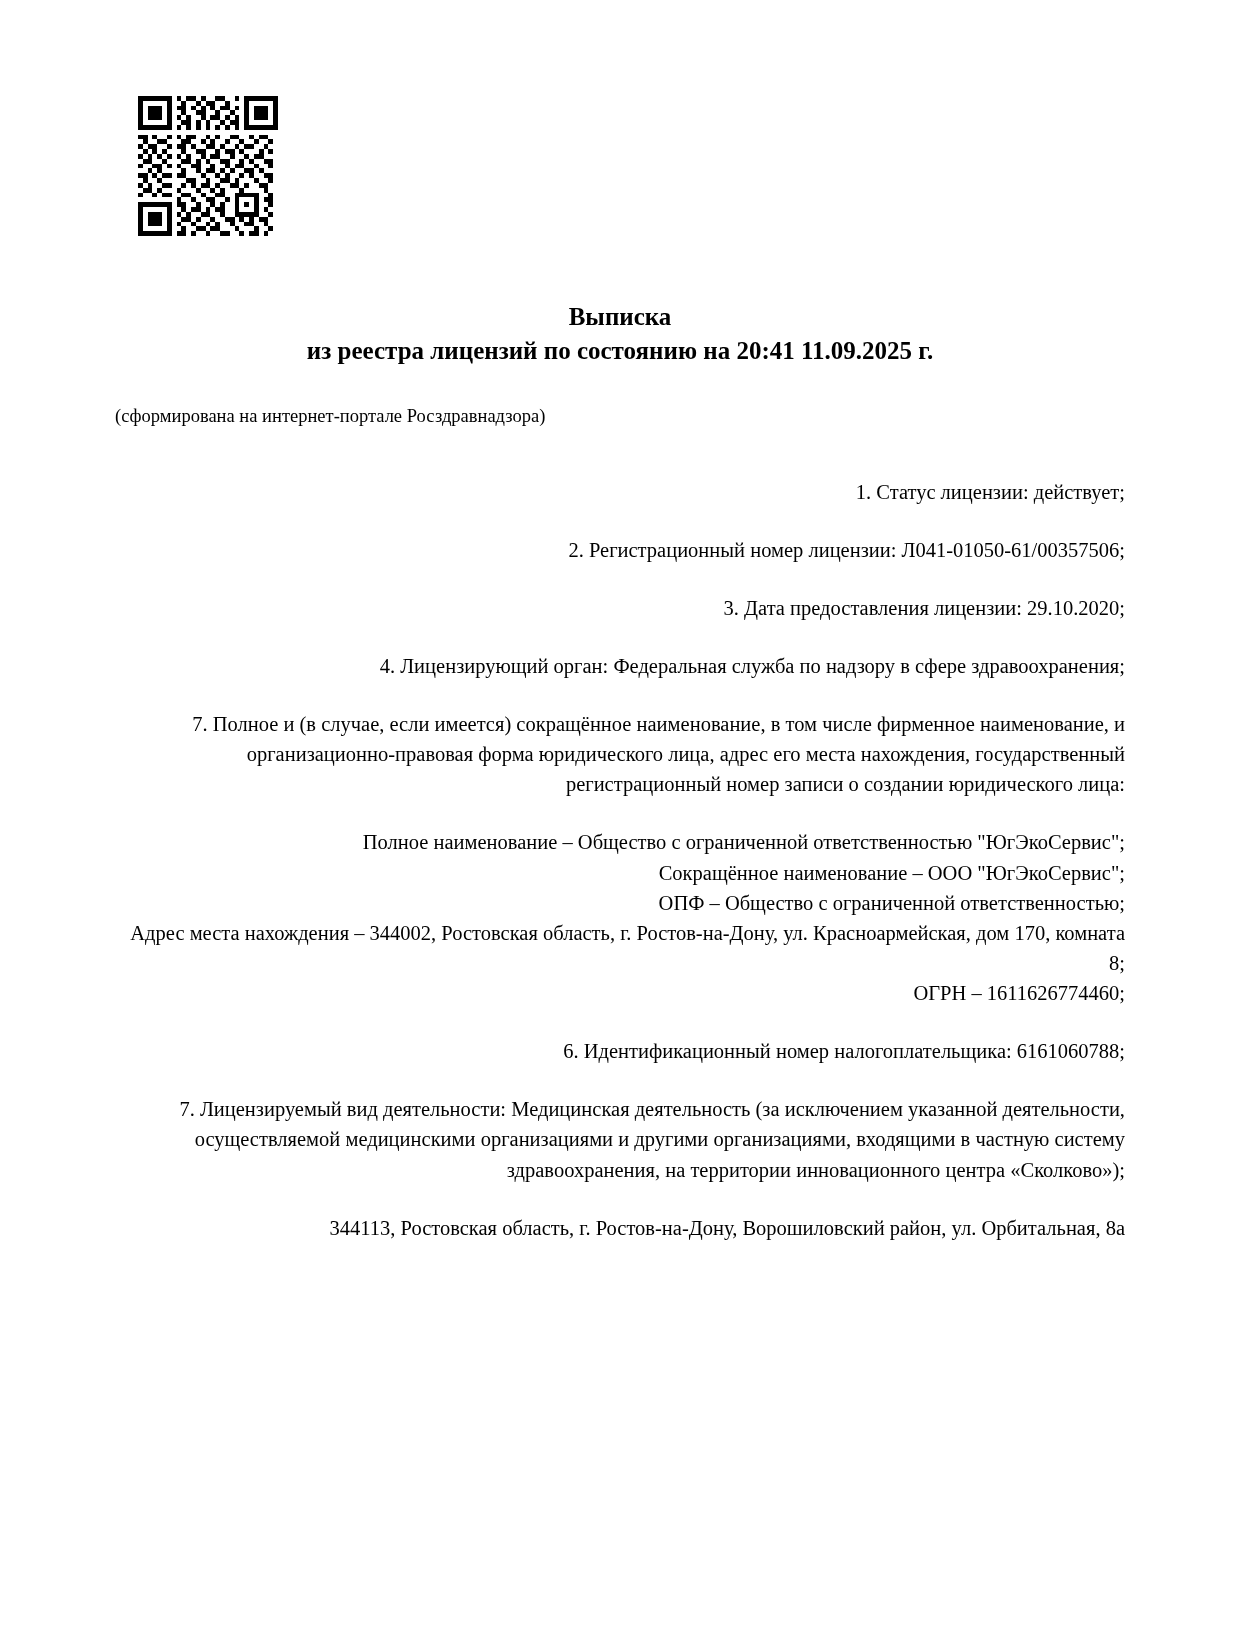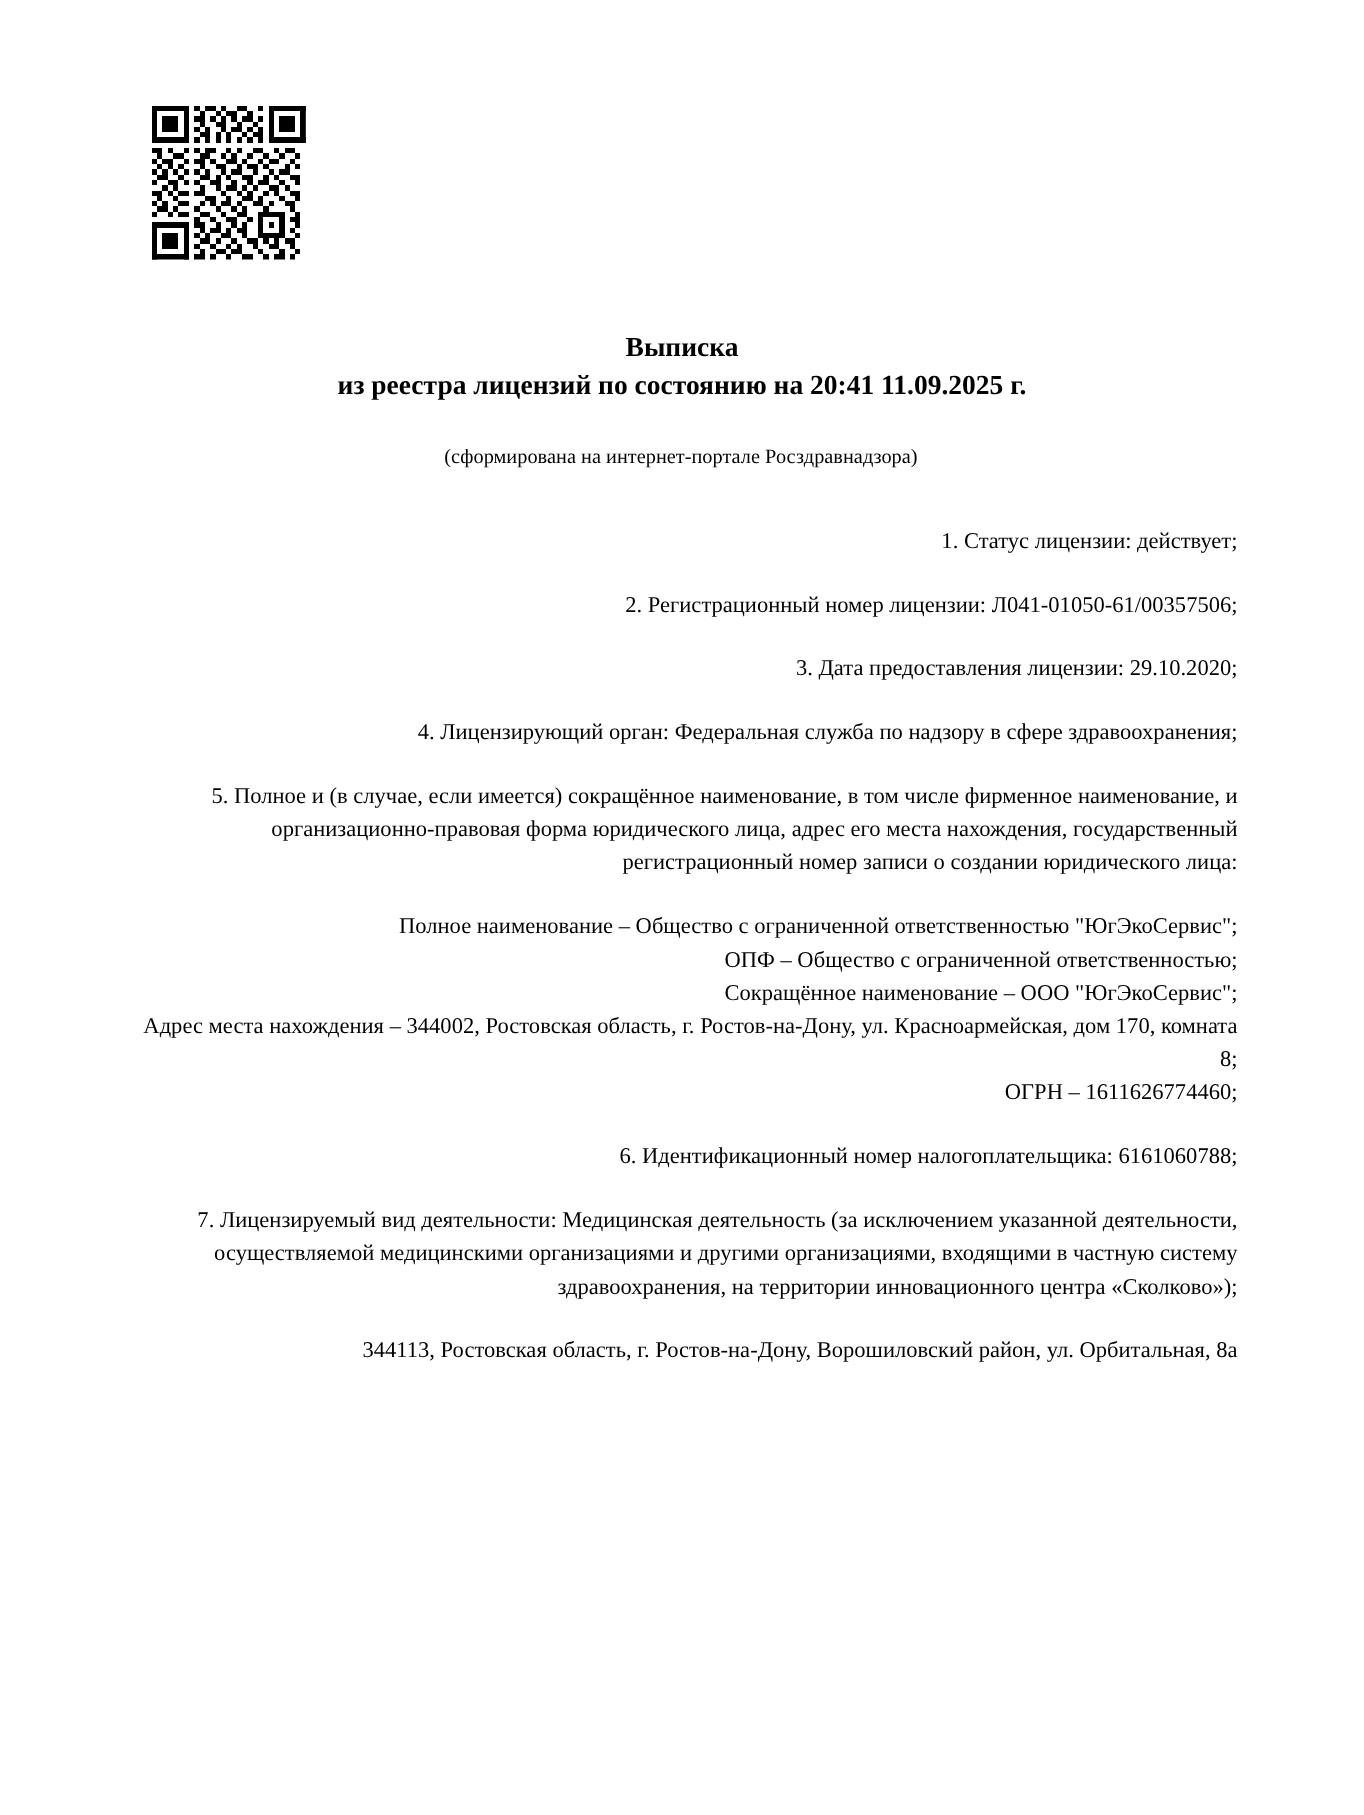--- a/index.html
+++ b/index.html
@@ -42,21 +42,21 @@
     font-weight: bold;
     line-height: 1.35;
   }
   .title-line2 {
     font-size: 25px;
     font-weight: bold;
     line-height: 1.35;
   }
   .subtitle {
     margin-top: 38px;
-    text-align: center;
+    text-align: left;
     font-size: 18.5px;
     padding-right: 2px;
   }
 
   
   .body-text {
     margin-top: 50px;
     font-size: 20.5px;
     line-height: 1.47;
     text-align: right;
@@ -322,26 +322,26 @@
     <div class="title-line1">Выписка</div>
     <div class="title-line2">из реестра лицензий по состоянию на 20:41 11.09.2025 г.</div>
     <div class="subtitle">(сформирована на интернет-портале Росздравнадзора)</div>
   </div>
 
   <div class="body-text">
     <p class="para">1. Статус лицензии: действует;</p>
     <p class="para">2. Регистрационный номер лицензии: Л041-01050-61/00357506;</p>
     <p class="para">3. Дата предоставления лицензии: 29.10.2020;</p>
     <p class="para">4. Лицензирующий орган: Федеральная служба по надзору в сфере здравоохранения;</p>
-    <p class="para">5. Полное и (в случае, если имеется) сокращённое наименование, в том числе фирменное наименование, и организационно-правовая форма юридического лица, адрес его места нахождения, государственный регистрационный номер записи о создании юридического лица:</p>
+    <p class="para">7. Полное и (в случае, если имеется) сокращённое наименование, в том числе фирменное наименование, и организационно-правовая форма юридического лица, адрес его места нахождения, государственный регистрационный номер записи о создании юридического лица:</p>
 
     <p class="para">
       <span class="sub-line">Полное наименование – Общество с ограниченной ответственностью "ЮгЭкоСервис";</span>
+      <span class="sub-line">Сокращённое наименование – ООО "ЮгЭкоСервис";</span>
       <span class="sub-line">ОПФ – Общество с ограниченной ответственностью;</span>
-      <span class="sub-line">Сокращённое наименование – ООО "ЮгЭкоСервис";</span>
       <span class="sub-line">Адрес места нахождения – 344002, Ростовская область, г. Ростов-на-Дону, ул. Красноармейская, дом 170, комната 8;</span>
       <span class="sub-line">ОГРН – 1611626774460;</span>
     </p>
 
     <p class="para">6. Идентификационный номер налогоплательщика: 6161060788;</p>
     <p class="para">7. Лицензируемый вид деятельности: Медицинская деятельность (за исключением указанной деятельности, осуществляемой медицинскими организациями и другими организациями, входящими в частную систему здравоохранения, на территории инновационного центра «Сколково»);</p>
     <p class="para">344113, Ростовская область, г. Ростов-на-Дону, Ворошиловский район, ул. Орбитальная, 8а</p>
   </div>
 
 </div>

